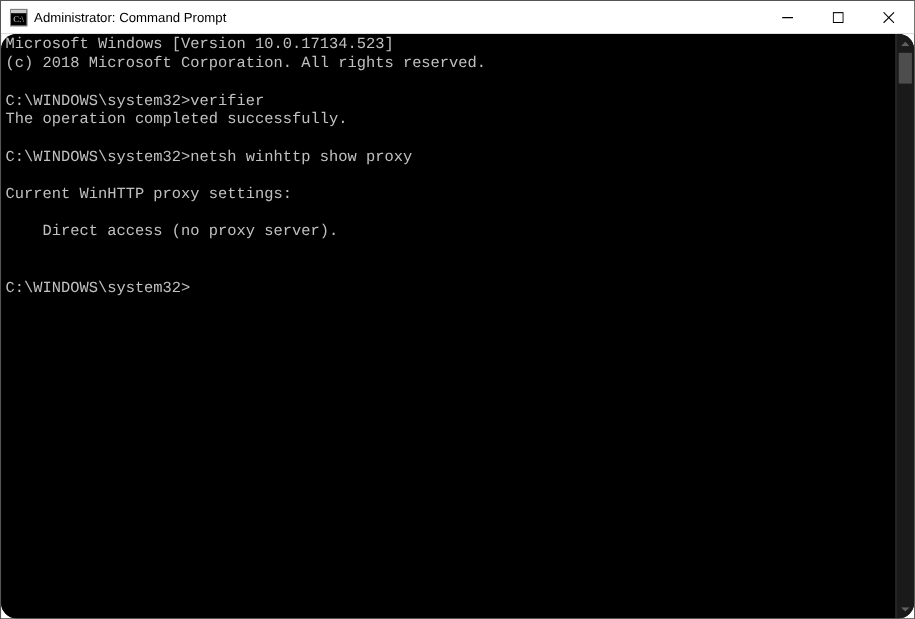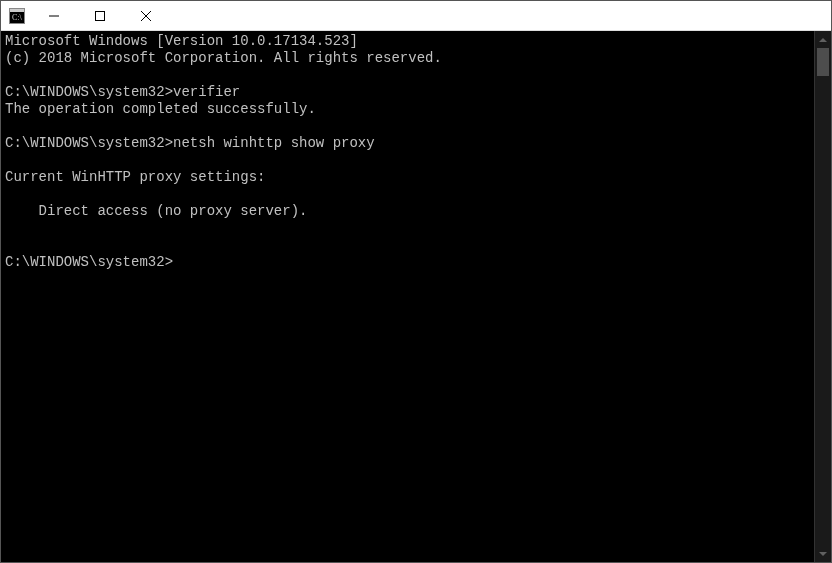--- a/index.html
+++ b/index.html
@@ -57,20 +57,21 @@
       font-family: "Segoe UI Symbol", sans-serif;
       font-size: 10px;
       color: #000;
       cursor: default;
     }
     .terminal-area {
       flex: 1;
       display: flex;
       background: #000;
       overflow: hidden;
+      border-radius: 14px;
     }
     .terminal {
       flex: 1;
       background: #000;
       padding: 2px 4px;
       font-family: Consolas, "Courier New", monospace;
       font-size: 14px;
       line-height: 17px;
       color: #c0c0c0;
       white-space: pre;
@@ -119,20 +120,21 @@
 <div class="window">
   <div class="titlebar">
     <span class="titlebar-icon">
       <svg class="cmd-icon-svg" viewBox="0 0 16 16">
         <rect x="0" y="0" width="16" height="16" fill="#000"></rect>
         <rect x="0.5" y="0.5" width="15" height="15" fill="none" stroke="#888" stroke-width="1"></rect>
         <rect x="1" y="1" width="14" height="3" fill="#ccc"></rect>
         <text x="3" y="12" font-family="Consolas" font-size="8" fill="#ccc">C:\</text>
       </svg>
     </span>
+    <span class="titlebar-title">Administrator: Command Prompt</span>
     <div class="window-controls">
       <div class="window-control">
         <svg width="10" height="10" viewBox="0 0 10 10">
             <line x1="0" y1="5" x2="10" y2="5" stroke="#000" stroke-width="1"></line>
           </svg>
       </div>
       <div class="window-control">
         <svg class="restore-svg" viewBox="0 0 10 10">
             <rect x="0.5" y="0.5" width="9" height="9" fill="none" stroke="#000" stroke-width="1"></rect>
           </svg>

